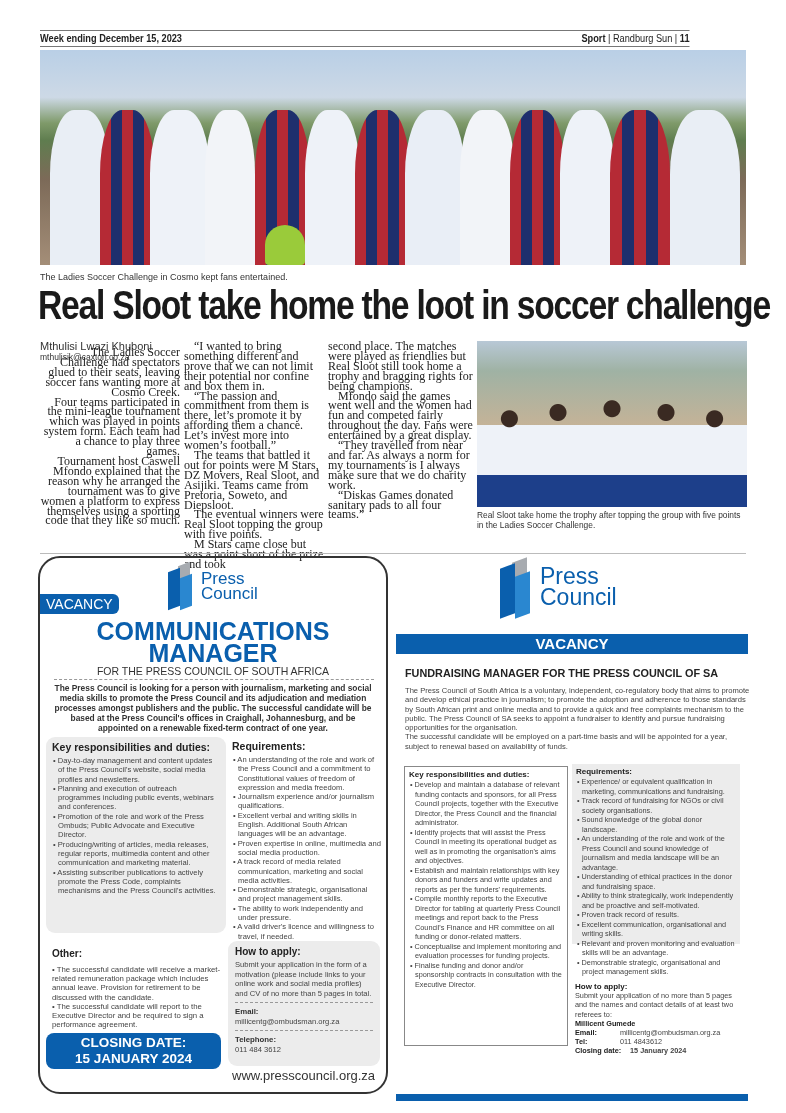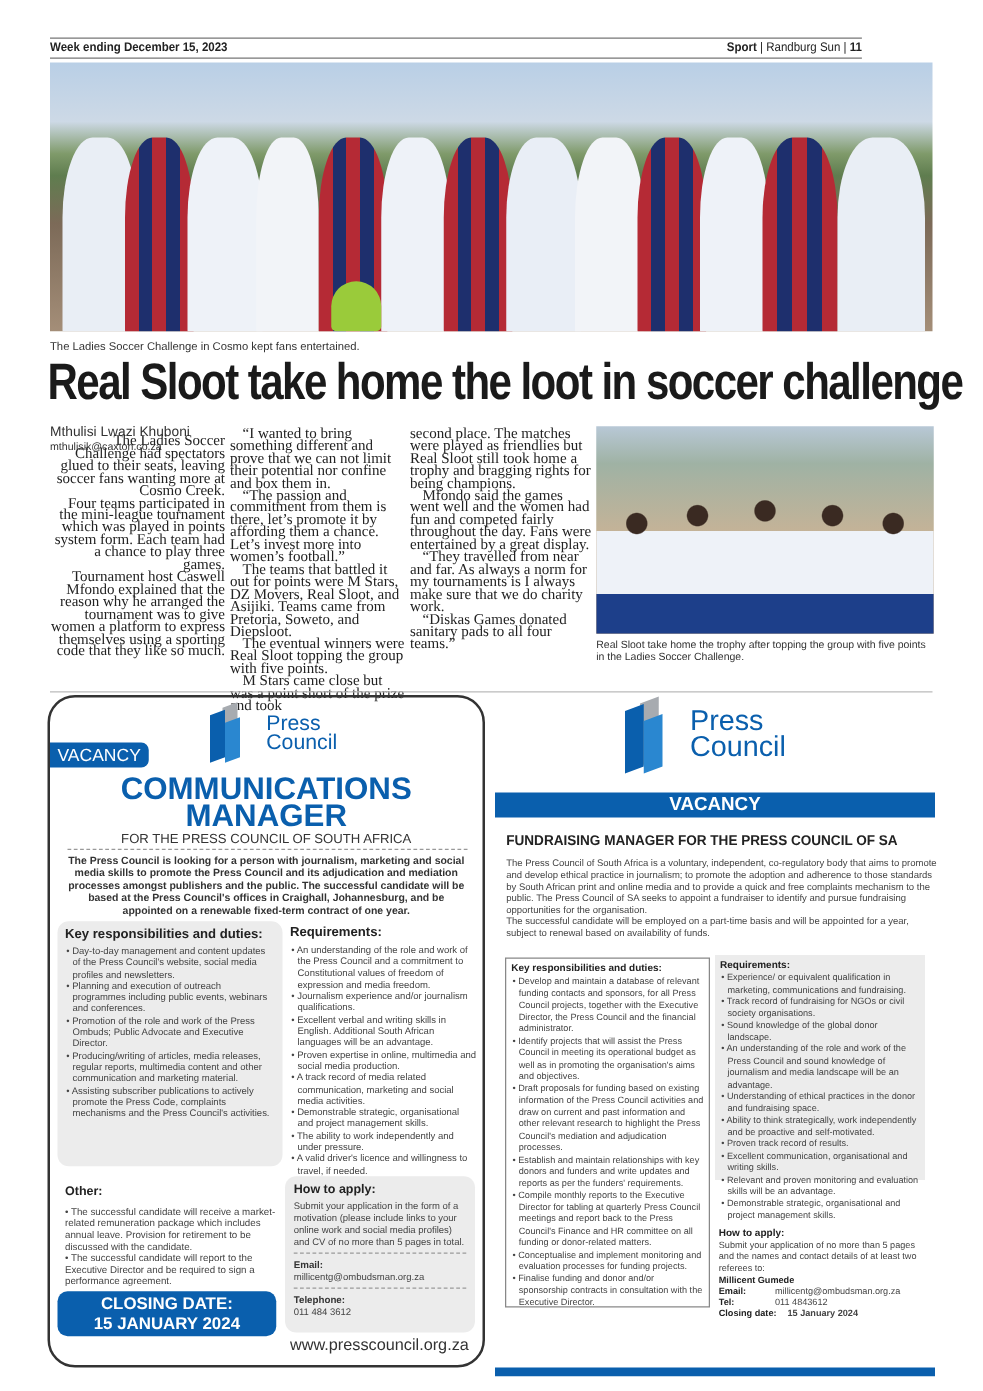--- a/index.html
+++ b/index.html
@@ -29,21 +29,21 @@
   .col2 { left: 184px; top: 342px; width: 140px; }
   .col3 { left: 328px; top: 342px; width: 145px; }
   .photo-side { left: 477px; top: 341px; width: 270px; height: 166px; overflow: hidden; background: linear-gradient(180deg, #b8c8d6 0%, #9fb2a4 18%, #c9b396 55%, #b59a7c 100%); }
   .caption-side { left: 477px; top: 510px; width: 270px; font-size: 8.4px; line-height: 10px; color: #333; }
   .rule-article { left: 40px; top: 553px; width: 706px; height: 1px; background: #bbb; }
 
   
   .ad1 { left: 38px; top: 556px; width: 350px; height: 538px; border: 2px solid #333; border-radius: 22px; }
   .logo { display: flex; align-items: center; }
   .logo-mark { position: relative; width: 34px; height: 48px; }
-  .logo-text { color: #0a5fad; font-size: 17px; line-height: 15px; margin-left: 13px; }
+  .logo-text { color: #0a5fad; font-size: 17px; line-height: 15px; margin-left: 1px; }
   .ad1-logo { left: 166px; top: 562px; }
   .vacancy-tag { left: 40px; top: 594px; background: #0a5fad; color: #fff; font-size: 14px; padding: 2px 6px; border-radius: 0 6px 6px 0; }
   .comm-title { left: 40px; top: 620px; width: 346px; text-align: center; color: #0a5fad; font-weight: bold; font-size: 25px; line-height: 22px; }
   .comm-sub { left: 40px; top: 665px; width: 346px; text-align: center; color: #333; font-size: 10.5px; }
   .ad1-dots { left: 54px; top: 679px; width: 320px; border-top: 1px dashed #999; }
   .ad1-intro { left: 50px; top: 683px; width: 326px; text-align: center; font-size: 8.4px; line-height: 10px; font-weight: bold; color: #333; }
   .box { background: #ececec; border-radius: 9px; }
   .box h4 { font-size: 10.5px; color: #222; margin-bottom: 3px; }
   .box ul { list-style: none; }
   .box li { font-size: 7.6px; line-height: 9.3px; color: #444; padding-left: 6px; text-indent: -5px; }
@@ -223,21 +223,20 @@
 <div class="abs fund-title">FUNDRAISING MANAGER FOR THE PRESS COUNCIL OF SA</div>
 <div class="abs fund-intro">
   <p>The Press Council of South Africa is a voluntary, independent, co-regulatory body that aims to promote and develop ethical practice in journalism; to promote the adoption and adherence to those standards by South African print and online media and to provide a quick and free complaints mechanism to the public. The Press Council of SA seeks to appoint a fundraiser to identify and pursue fundraising opportunities for the organisation.</p>
   <p>The successful candidate will be employed on a part-time basis and will be appointed for a year, subject to renewal based on availability of funds.</p>
 </div>
 <div class="abs ad2-key box" style="background:#fff;border-radius:0;">
   <h4>Key responsibilities and duties:</h4>
   <ul>
     <li>Develop and maintain a database of relevant funding contacts and sponsors, for all Press Council projects, together with the Executive Director, the Press Council and the financial administrator.</li>
     <li>Identify projects that will assist the Press Council in meeting its operational budget as well as in promoting the organisation's aims and objectives.</li>
-    <li>Draft proposals for funding based on existing information of the Press Council activities and draw on current and past information and other relevant research to highlight the Press Council's mediation and adjudication processes.</li>
     <li>Establish and maintain relationships with key donors and funders and write updates and reports as per the funders' requirements.</li>
     <li>Compile monthly reports to the Executive Director for tabling at quarterly Press Council meetings and report back to the Press Council's Finance and HR committee on all funding or donor-related matters.</li>
     <li>Conceptualise and implement monitoring and evaluation processes for funding projects.</li>
     <li>Finalise funding and donor and/or sponsorship contracts in consultation with the Executive Director.</li>
   </ul>
 </div>
 <div class="abs ad2-req box">
   <h4>Requirements:</h4>
   <ul>
     <li>Experience/ or equivalent qualification in marketing, communications and fundraising.</li>

